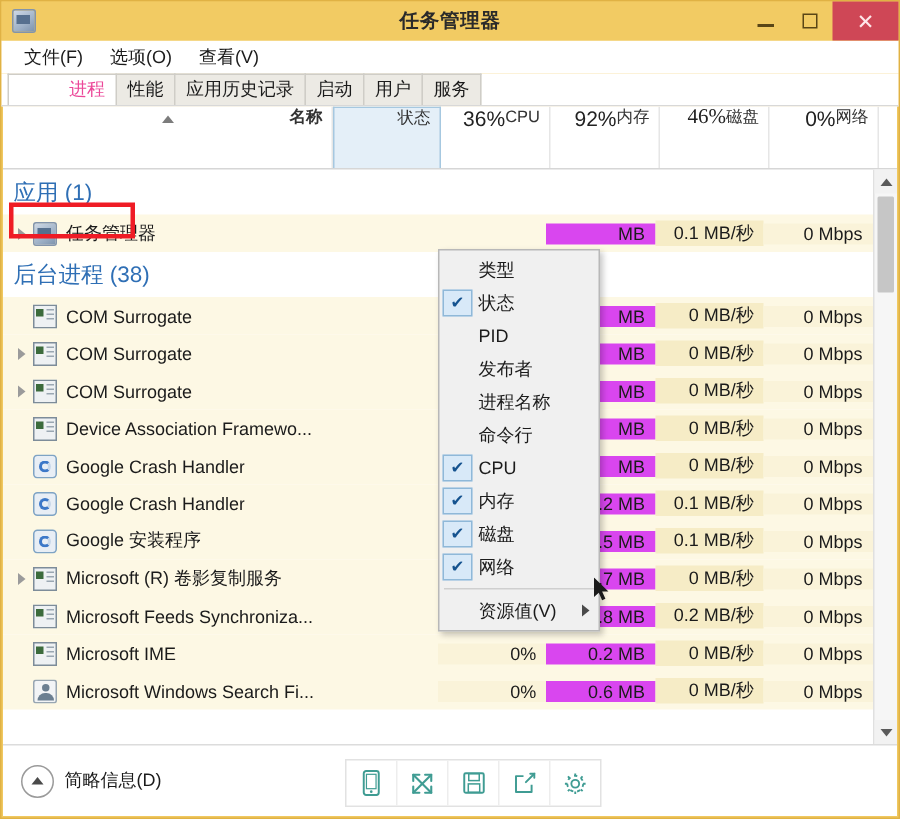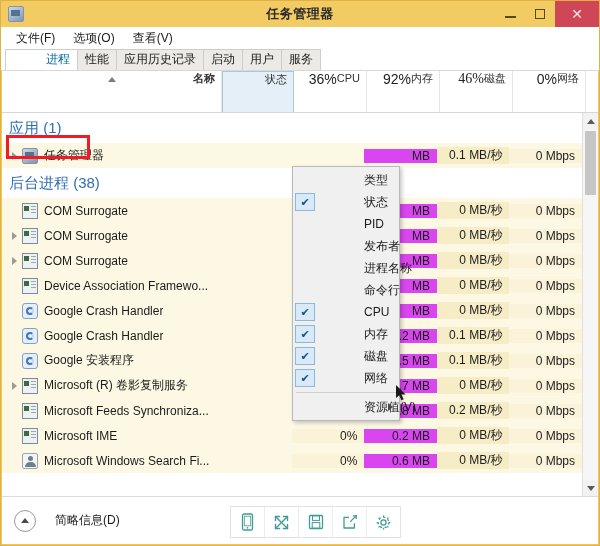--- a/index.html
+++ b/index.html
@@ -119,21 +119,21 @@
     margin-right: -1px;
     cursor: default;
     white-space: nowrap;
     line-height: 15px;
   }
   .tab.active {
     background: #ffffff;
     border-color: #cfcdc7;
     position: relative;
     z-index: 2;
-    color: #0369a1;
+    color: #ec4899;
     padding-left: 40px;
   }
 
   
   .content {
     flex: 1 1 auto;
     background: #ffffff;
     margin: 0 1px 0 1px;
     position: relative;
     display: flex;
@@ -389,21 +389,21 @@
     border: 1px solid #9a9a9a;
     display: flex; align-items: center; justify-content: center;
     margin-right: 7px;
   }
   .chev-circle i {
     width: 0; height: 0;
     border-left: 4px solid transparent;
     border-right: 4px solid transparent;
     border-bottom: 5px solid #4a4a4a;
   }
-  .fewer-label { font-size: 12px; color: #1b1b1b; margin-left: 12px; }
+  .fewer-label { font-size: 12px; color: #1b1b1b; }
   .icon-strip {
     position: absolute;
     left: 228px;
     top: 9px;
     display: flex;
     border: 1px solid #e2e2e2;
     background: #fff;
   }
   .istrip-btn {
     width: 33px; height: 30px;
@@ -428,21 +428,20 @@
   }
   .ctxitem {
     height: 22px;
     display: flex;
     align-items: center;
     font-size: 12px;
     color: #1b1b1b;
     position: relative;
     cursor: default;
     padding-left: 2px;
-    gap: 45px;
   }
   .ctx-check {
     width: 20px; height: 18px;
     flex: 0 0 20px;
     margin-right: 4px;
     box-sizing: border-box;
   }
   .ctx-check.on {
     background: #d8e9f8;
     border: 1px solid #8fb8d8;

